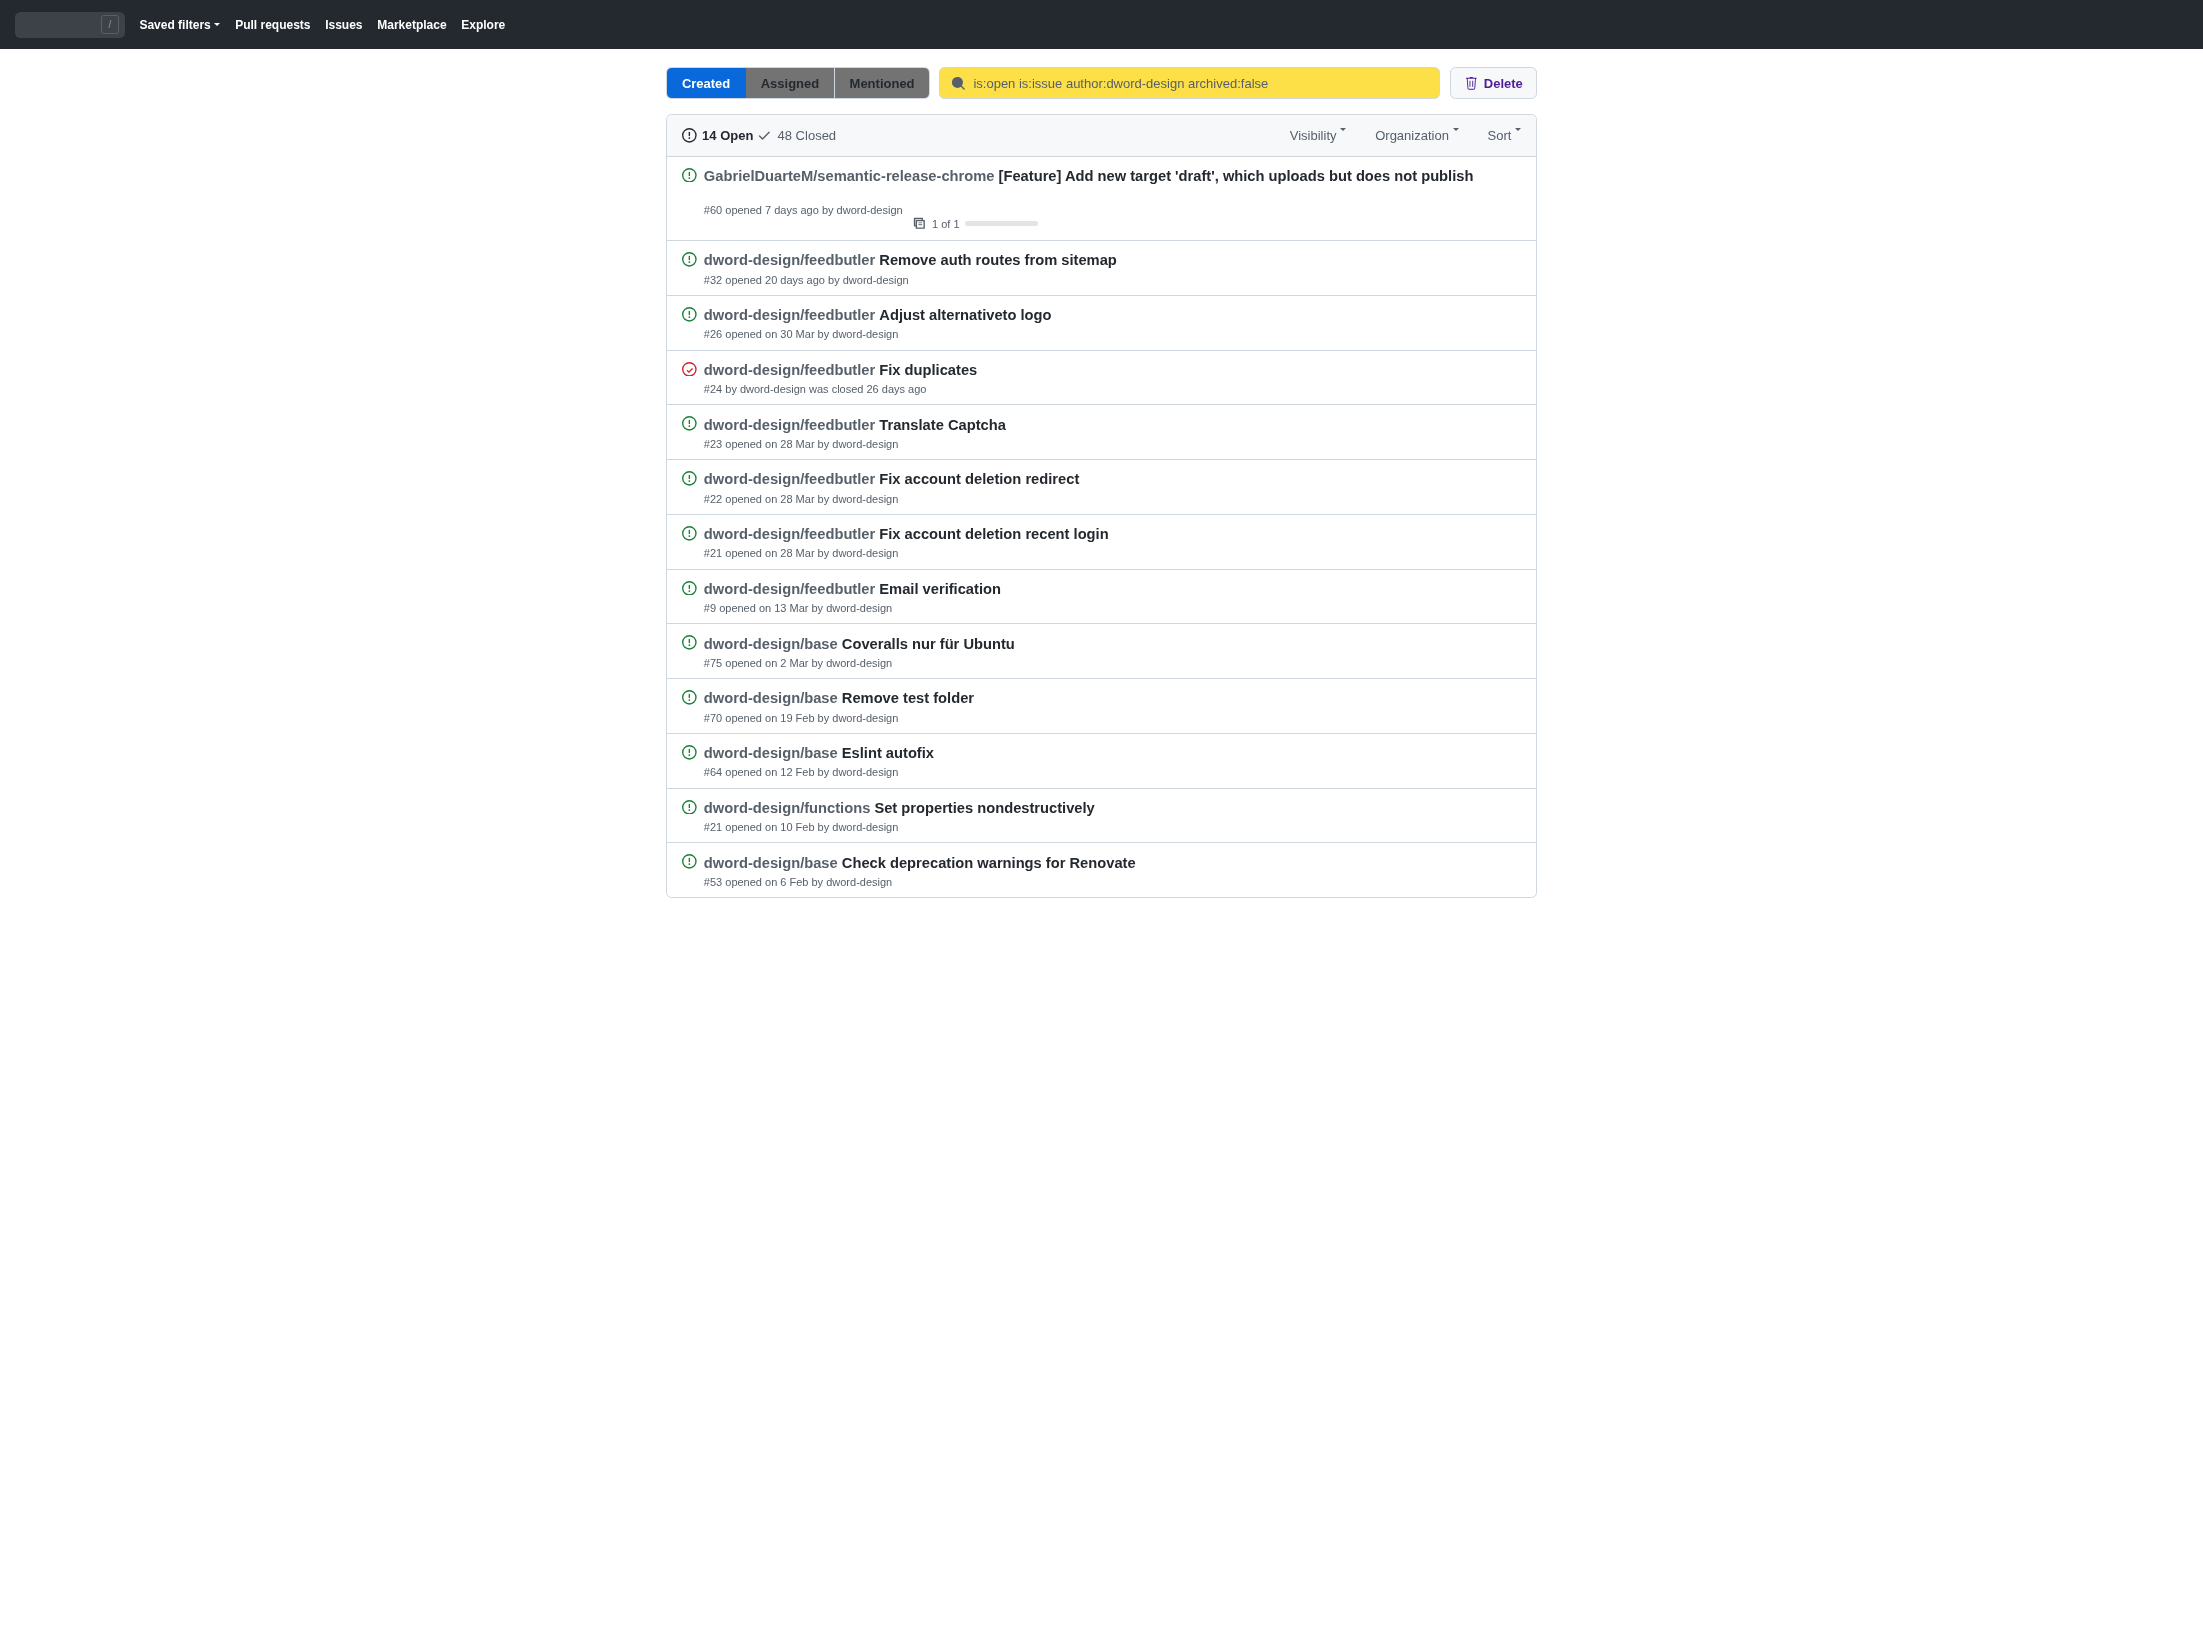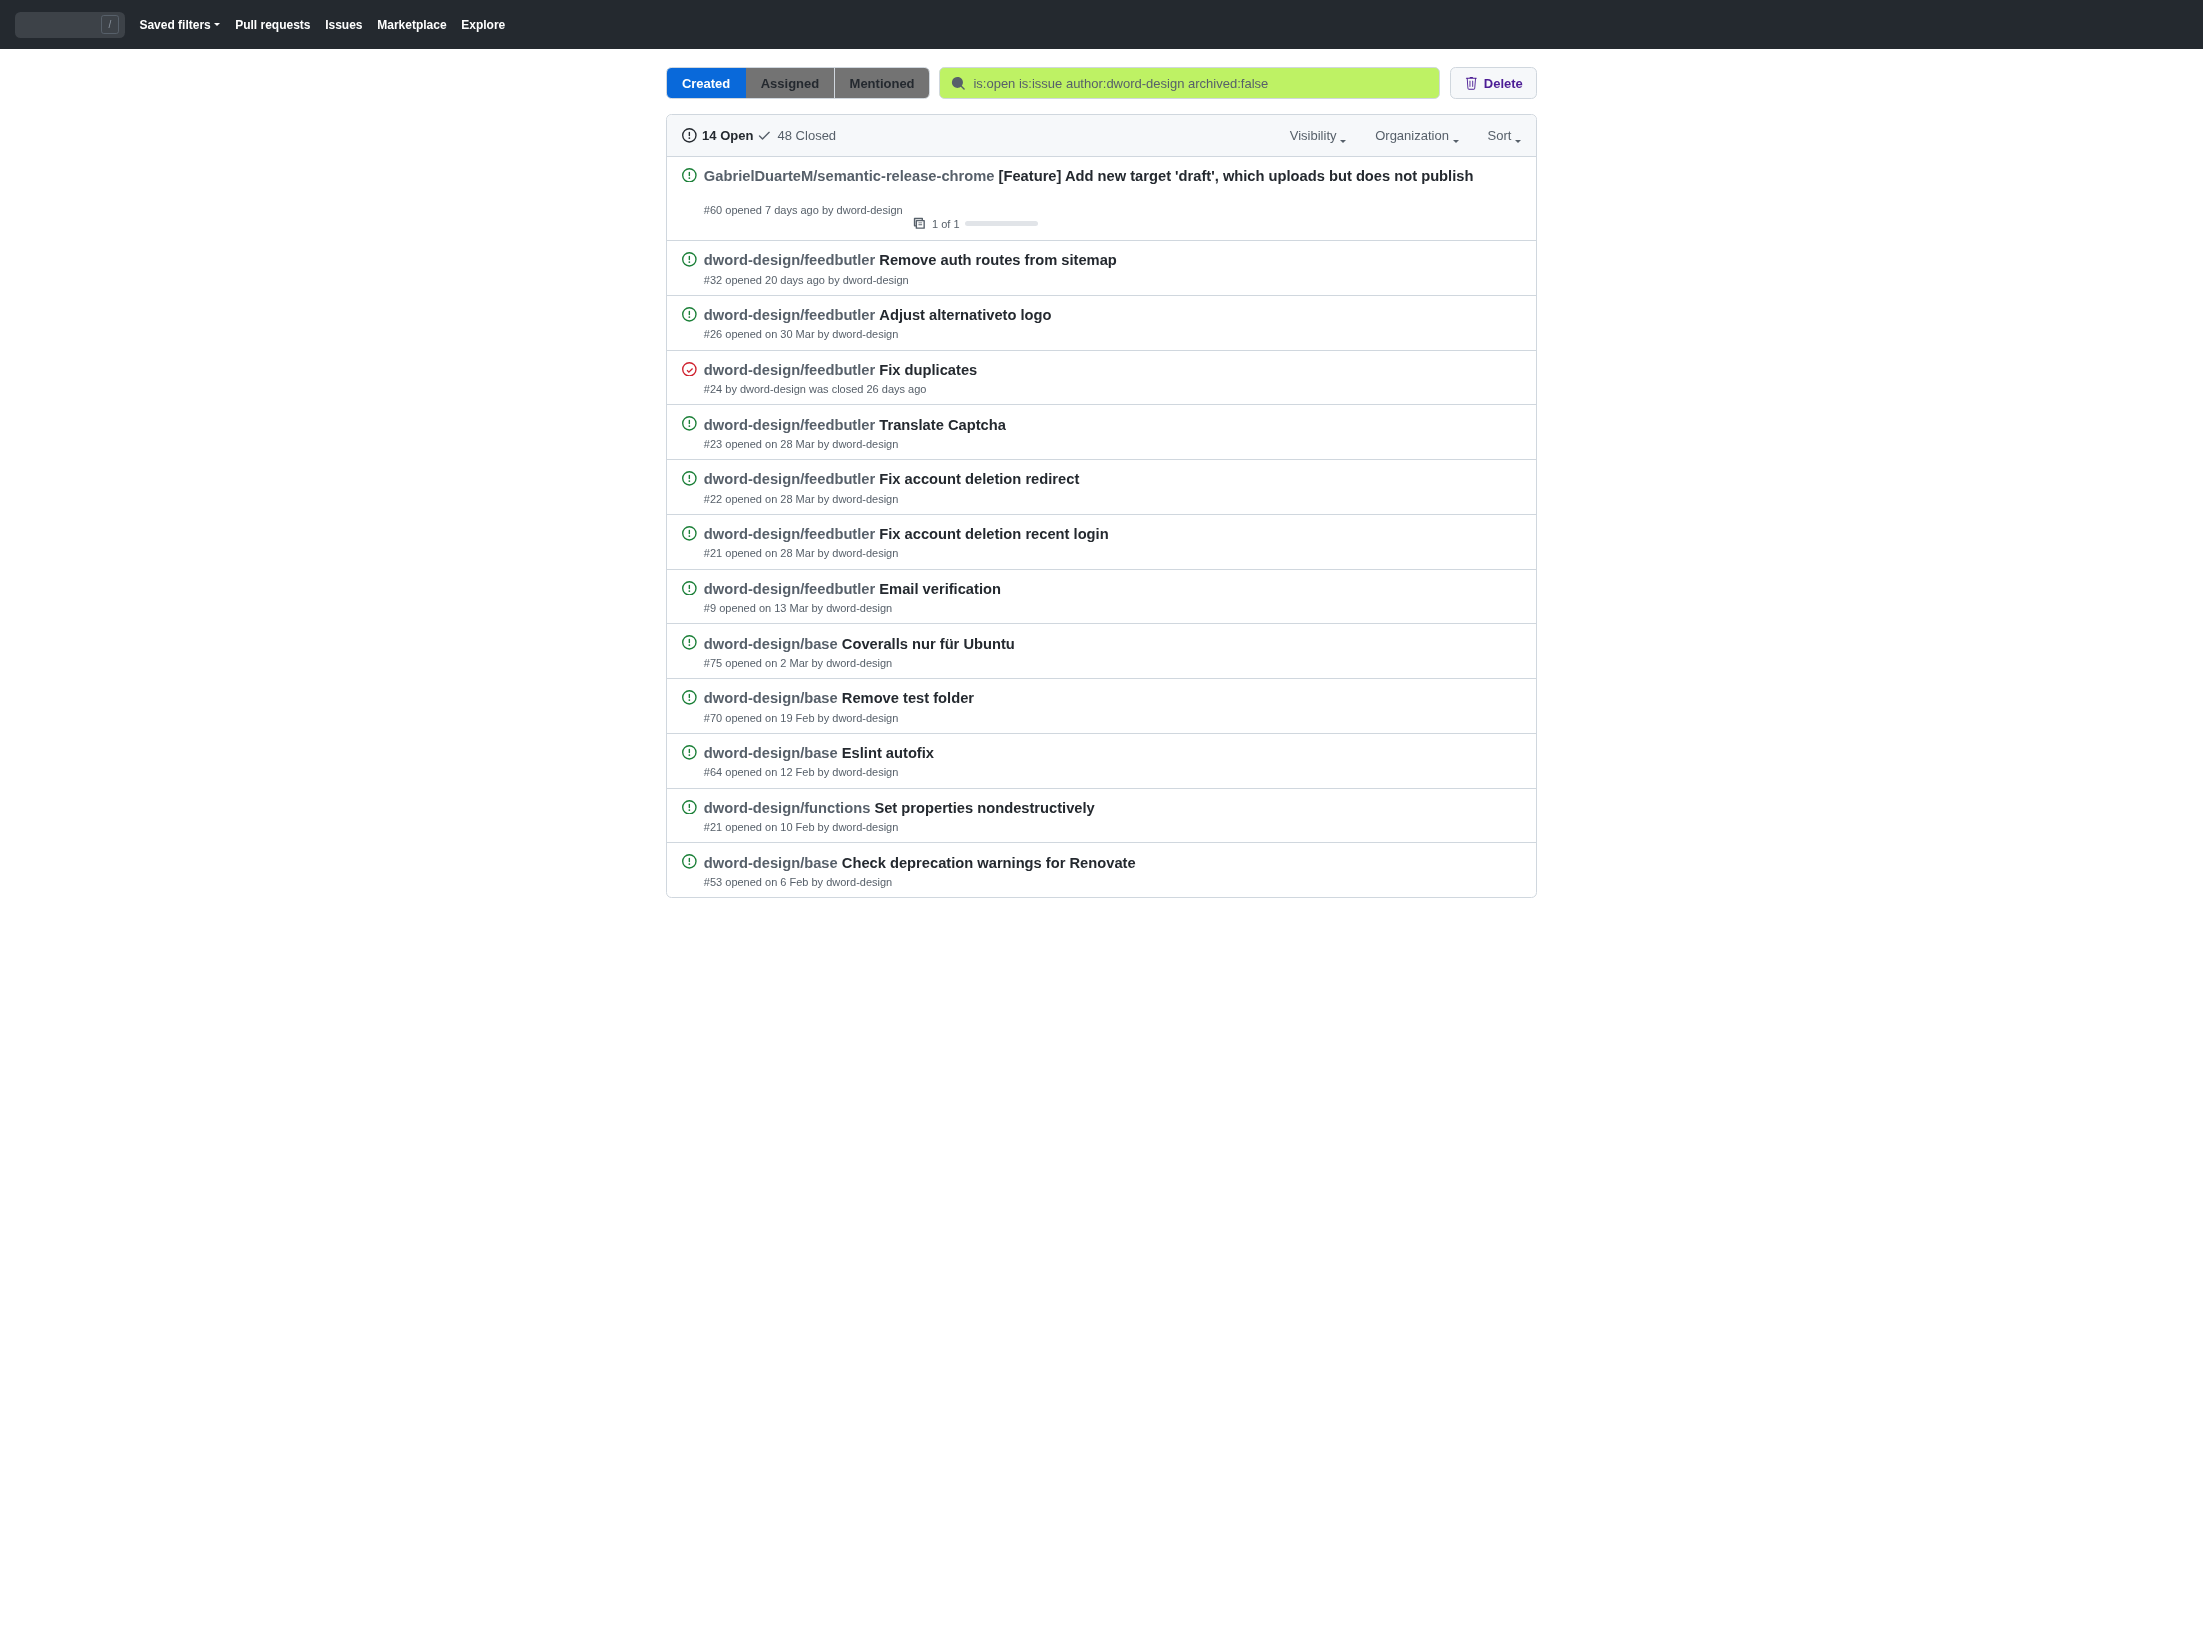--- a/index.html
+++ b/index.html
@@ -88,21 +88,21 @@
       color: #ffffff;
       border-color: #0969da;
     }
     .search-box {
       flex: 1;
       display: flex;
       align-items: center;
       border: 0.9px solid #d0d7de;
       border-radius: 5.5px;
       padding: 4.6px 11px;
-      background: #bef264;
+      background: #fde047;
       gap: 7.3px;
     }
     .search-box input {
       border: none;
       outline: none;
       flex: 1;
       font-size: 13px;
       background: transparent;
       color: #57606a;
     }
@@ -149,21 +149,21 @@
       color: #24292f;
       font-weight: 600;
     }
     .filters-row {
       display: flex;
       gap: 29px;
     }
     .filter-link {
       color: #57606a;
       display: flex;
-      align-items: flex-end;
+      align-items: flex-start;
       gap: 3.7px;
       cursor: pointer;
     }
     .issue-row {
       padding: 9.2px 14.7px 9.2px 14.7px;
       border-bottom: 0.9px solid #d0d7de;
       display: flex;
       gap: 7.3px;
     }
     .issue-row:last-child { border-bottom: none; }

